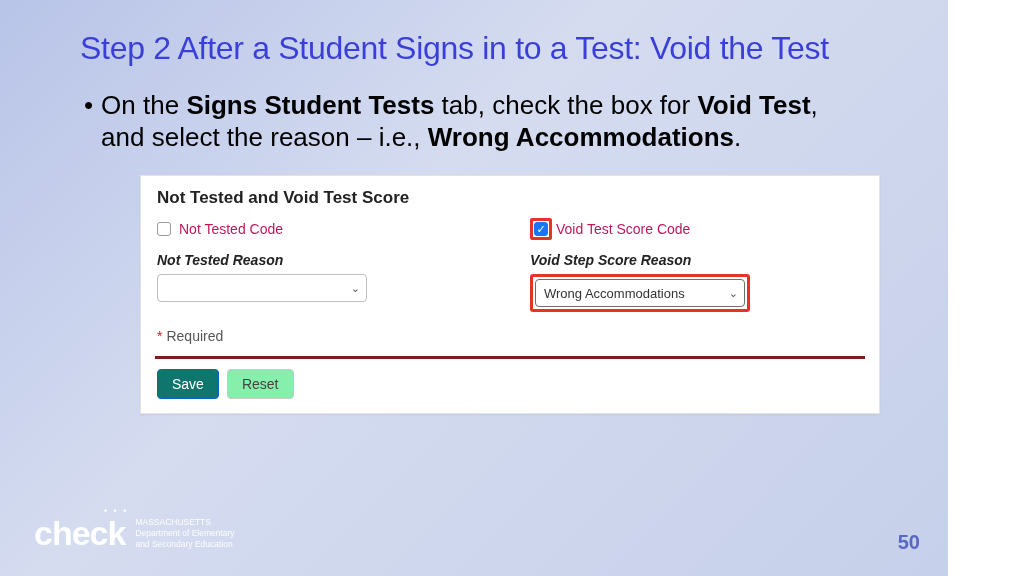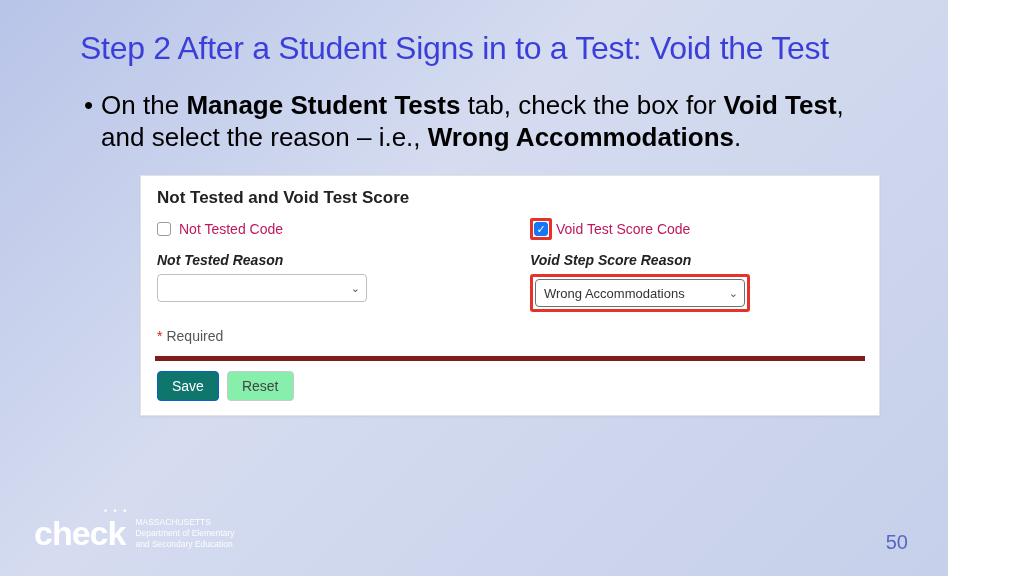--- a/index.html
+++ b/index.html
@@ -75,21 +75,21 @@
     padding: 2px;
     display: inline-flex;
   }
   .hl-box-tight { padding: 1px; display: inline-flex; border: 3px solid #e63328; border-radius: 2px; }
   .void-chk-wrap { display: flex; align-items: center; gap: 4px; }
   .void-select-wrap .select { width: 210px; }
   .required-row {
     padding: 8px 2px 12px 2px;
     font-size: 14px;
     color: #555;
-    border-bottom: 5px solid #7f1d1d;
+    border-bottom: 3px solid #7f1d1d;
   }
   .required-row .ast { color: #d21c1c; margin-right: 4px; }
   .btn-row { display: flex; gap: 8px; padding: 10px 2px 2px 2px; }
   .btn {
     height: 30px;
     padding: 0 14px;
     font-size: 14px;
     border-radius: 4px;
     display: inline-flex; align-items: center; justify-content: center;
     cursor: pointer;
@@ -103,35 +103,35 @@
   .logo-mark {
     font-size: 34px; font-weight: 800; letter-spacing: -1px;
     position: relative; line-height: 1;
   }
   .logo-dots {
     position: absolute; top: -9px; right: -3px;
     font-size: 9px; letter-spacing: 2px;
   }
   .logo-text { font-size: 8.5px; line-height: 11px; opacity: 0.95; font-weight: 400; }
   .page-num {
-    position: absolute; right: 40px; bottom: 22px;
-    color: #5a66c4; font-size: 20px; font-weight: 400;
+    position: absolute; right: 28px; bottom: 22px;
+    color: #5a66c4; font-size: 20px; font-weight: 700;
   }
 </style>
 </head>
 <body>
 
 <div class="slide">
 
   <div class="title">Step 2 After a Student Signs in to a Test: Void the Test</div>
 
   <div class="bullet-row">
     <div class="bullet-dot">•</div>
     <div class="bullet-text">
-      <span>On the </span><b>Manage Student Tests</b><span> tab, check the box for </span><b>Void Test</b><span>, and select the reason – i.e., </span><b>Wrong Accommodations</b><span>.</span>
+      <span>On the </span><b>Signs Student Tests</b><span> tab, check the box for </span><b>Void Test</b><span>, and select the reason – i.e., </span><b>Wrong Accommodations</b><span>.</span>
     </div>
   </div>
 
   <div class="panel">
     <div class="panel-title">Not Tested and Void Test Score</div>
 
     <div class="panel-grid">
 
       <div class="chk-row">
         <span class="chk"></span>

